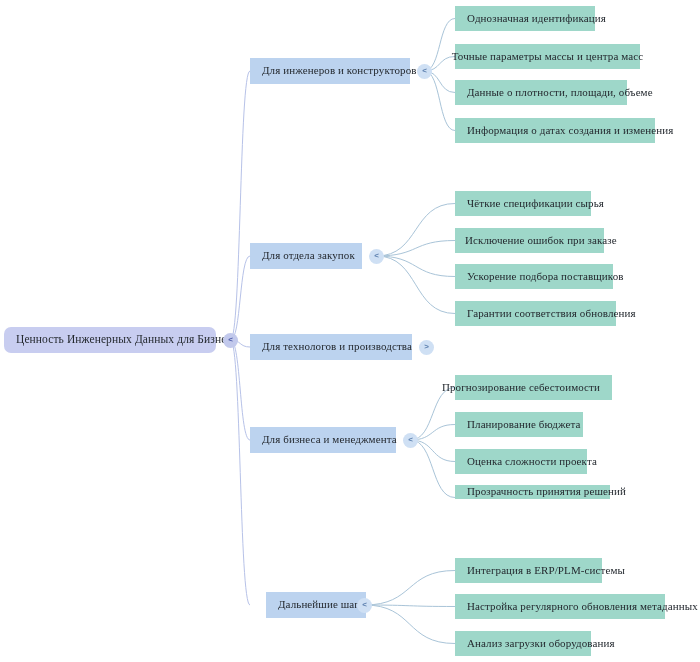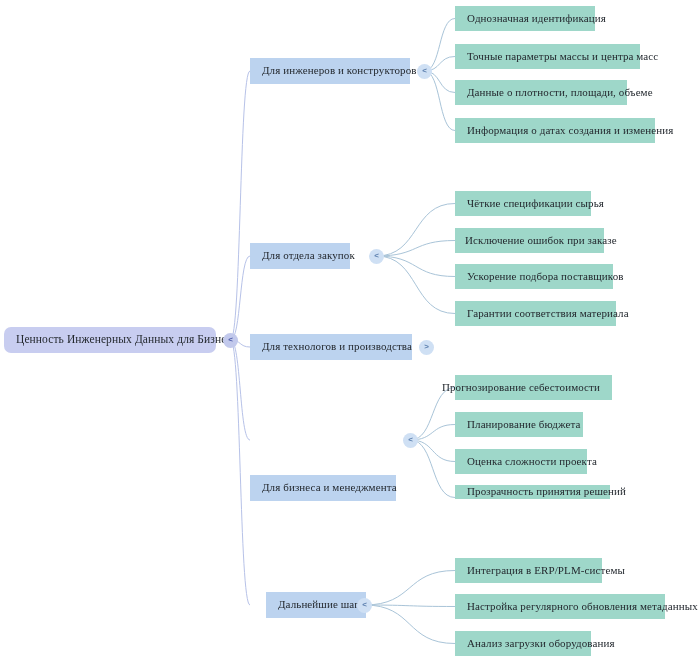--- a/index.html
+++ b/index.html
@@ -109,50 +109,50 @@
   <div class="toggle toggle-root" id="root-toggle" style="left: 223px; top: 332.5px;">&lt;</div>
 
   <div id="nodes-layer">
       <div class="node node-branch" style="left: 250px; top: 58px; width: 160px; height: 26px;">
         <span class="node-label">Для инженеров и конструкторов</span>
       </div>
       <div class="toggle toggle-branch" style="left: 417px; top: 63.5px;">&lt;</div>
       <div class="node node-leaf" style="left: 455px; top: 6px; width: 140px; height: 25px;">
         <span class="node-label">Однозначная идентификация</span>
       </div>
-      <div class="node node-leaf" style="left: 455px; top: 44px; width: 185px; height: 25px;">
+      <div class="node node-leaf" style="left: 455px; top: 44px; width: 185px; height: 25px; justify-content: center;">
         <span class="node-label">Точные параметры массы и центра масс</span>
       </div>
       <div class="node node-leaf" style="left: 455px; top: 80px; width: 172px; height: 25px;">
         <span class="node-label">Данные о плотности, площади, объеме</span>
       </div>
       <div class="node node-leaf" style="left: 455px; top: 118px; width: 200px; height: 25px;">
         <span class="node-label">Информация о датах создания и изменения</span>
       </div>
-      <div class="node node-branch" style="left: 250px; top: 243px; width: 100px; height: 26px;">
+      <div class="node node-branch" style="left: 250px; top: 243px; width: 112px; height: 26px;">
         <span class="node-label">Для отдела закупок</span>
       </div>
       <div class="toggle toggle-branch" style="left: 369px; top: 248.5px;">&lt;</div>
       <div class="node node-leaf" style="left: 455px; top: 191px; width: 136px; height: 25px;">
         <span class="node-label">Чёткие спецификации сырья</span>
       </div>
       <div class="node node-leaf" style="left: 455px; top: 228px; width: 149px; height: 25px; padding-left: 10px;">
         <span class="node-label">Исключение ошибок при заказе</span>
       </div>
       <div class="node node-leaf" style="left: 455px; top: 264px; width: 158px; height: 25px;">
         <span class="node-label">Ускорение подбора поставщиков</span>
       </div>
       <div class="node node-leaf" style="left: 455px; top: 301px; width: 161px; height: 25px;">
-        <span class="node-label">Гарантии соответствия материала</span>
+        <span class="node-label">Гарантии соответствия обновления</span>
       </div>
       <div class="node node-branch" style="left: 250px; top: 334px; width: 162px; height: 26px;">
         <span class="node-label">Для технологов и производства</span>
       </div>
       <div class="toggle toggle-branch" style="left: 419px; top: 339.5px;">&gt;</div>
-      <div class="node node-branch" style="left: 250px; top: 427px; width: 146px; height: 26px; margin-top: 48px;">
+      <div class="node node-branch" style="left: 250px; top: 427px; width: 146px; height: 26px;">
         <span class="node-label">Для бизнеса и менеджмента</span>
       </div>
       <div class="toggle toggle-branch" style="left: 403px; top: 432.5px;">&lt;</div>
       <div class="node node-leaf" style="left: 455px; top: 375px; width: 157px; height: 25px; justify-content: flex-end;">
         <span class="node-label">Прогнозирование себестоимости</span>
       </div>
       <div class="node node-leaf" style="left: 455px; top: 412px; width: 128px; height: 25px;">
         <span class="node-label">Планирование бюджета</span>
       </div>
       <div class="node node-leaf" style="left: 455px; top: 449px; width: 132px; height: 25px;">

